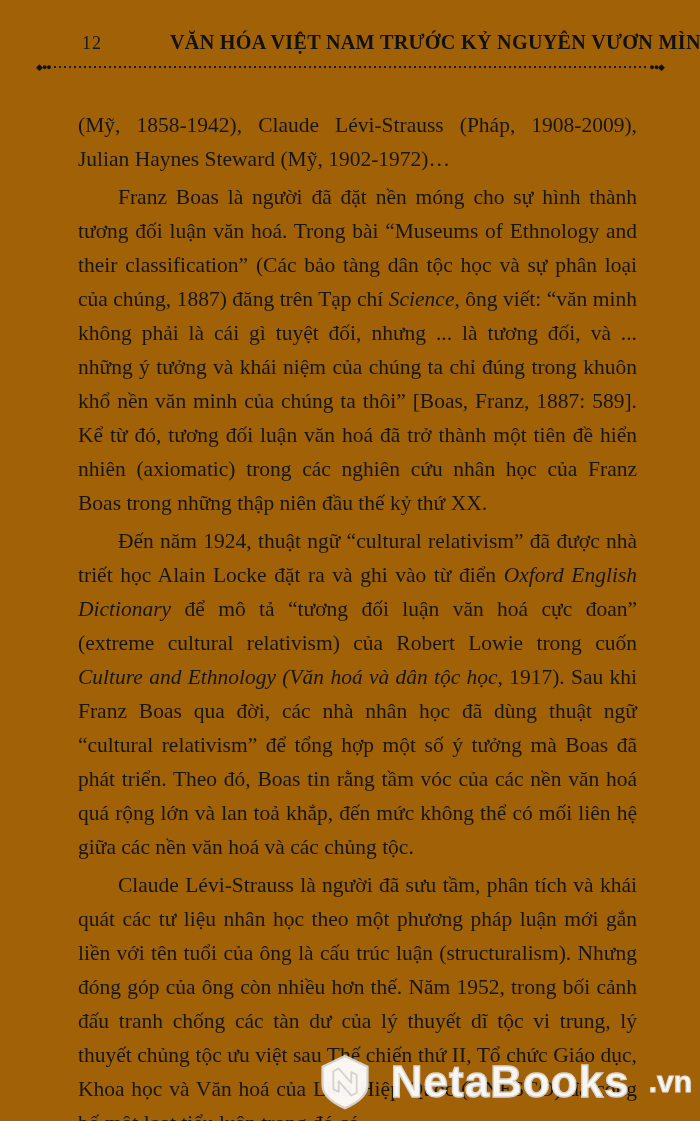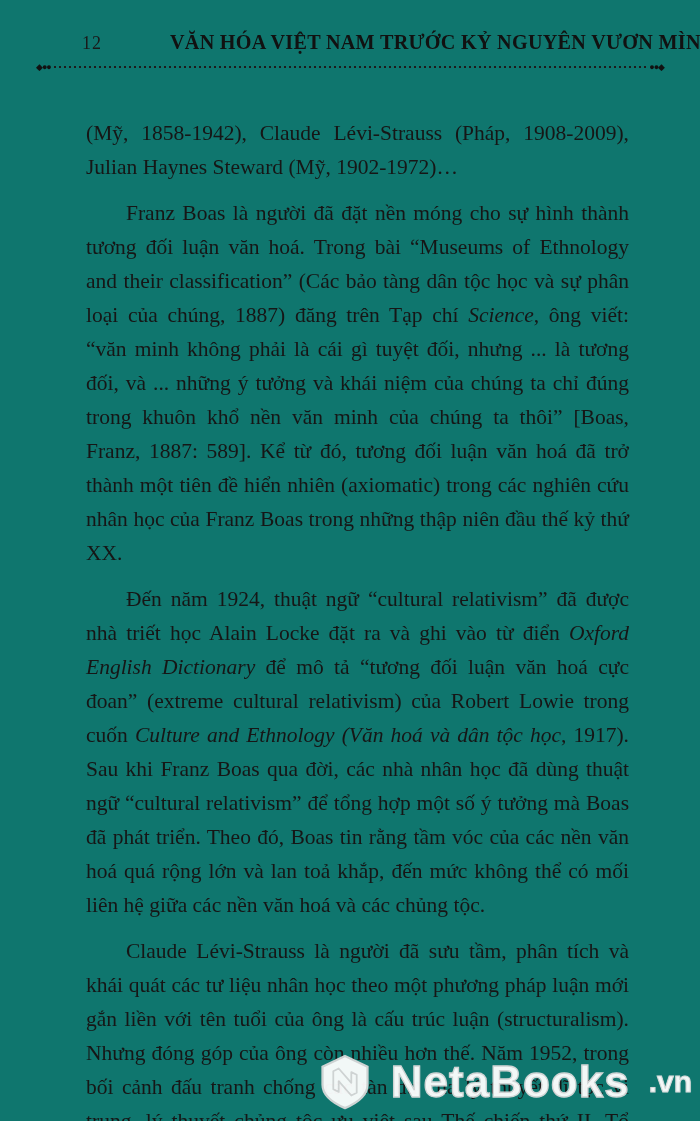--- a/index.html
+++ b/index.html
@@ -11,21 +11,21 @@
     width: 700px;
     height: 1121px;
     position: relative;
     overflow: hidden;
     font-family: "Liberation Serif", "DejaVu Serif", serif;
     color: #141414;
   }
   .page {
     position: absolute;
     inset: 0;
-    background: #0f766e;
+    background: #a16207;
     text-decoration: underline;
   }
 
   
   .running-header {
     position: absolute;
     top: 30px;
     left: 40px;
     right: 40px;
     height: 26px;
@@ -81,21 +81,21 @@
   }
 
   
   .text-block {
     position: absolute;
     top: 104px;
     left: 74px;
     width: 567px;
   }
   .text-block p {
-    margin: 12px;
+    margin: 4px;
     font-size: 21.5px;
     line-height: 34px;
     text-align: justify;
     text-justify: inter-word;
     color: #161616;
   }
   .text-block p.indent {
     text-indent: 40px;
   }
   .text-block .it {

